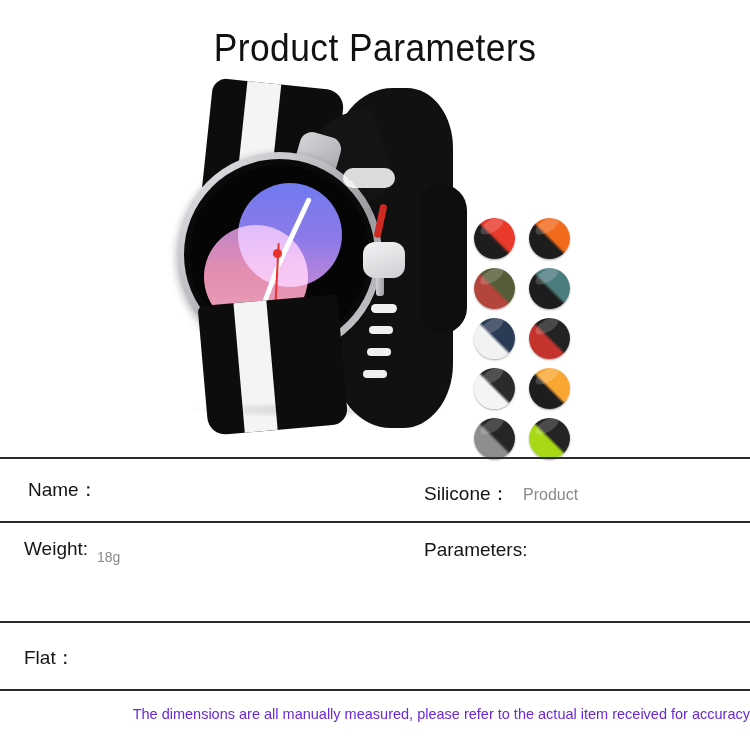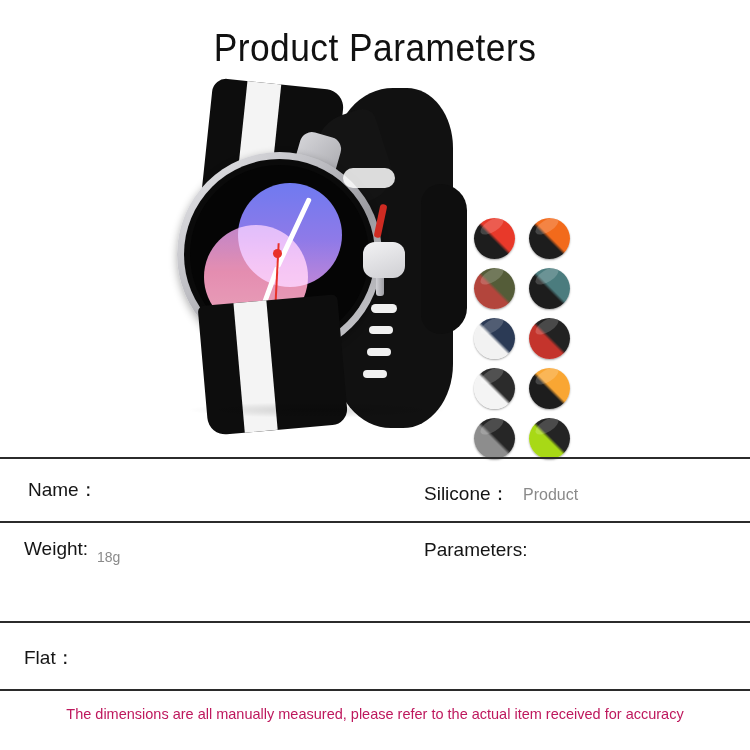--- a/index.html
+++ b/index.html
@@ -179,22 +179,22 @@
   .val-material{left:523px;top:484px;}
   .lbl-weight{left:24px;top:538px;}
   .val-weight{left:97px;top:546px;font-size:14px;}
   .lbl-application{left:424px;top:539px;}
   .val-application{left:525px;top:541px;text-align:left;}
   .val-application .line2{display:block;padding-left:18px;}
   .lbl-size{left:24px;top:645px;}
   .val-size{left:76px;top:646px;font-size:18px;}
 
   .footnote{
-    position:absolute;left:0;top:706px;width:750px;text-align:center;
-    color:#be185d;font-size:14.5px;
+    position:absolute;left:0;top:706px;width:750px;text-align:right;
+    color:#6d28d9;font-size:14.5px;
   }
 </style>
 </head>
 <body>
 
 <div class="page">
 
   <div class="title">Product Parameters</div>
 
   <div class="hero">

